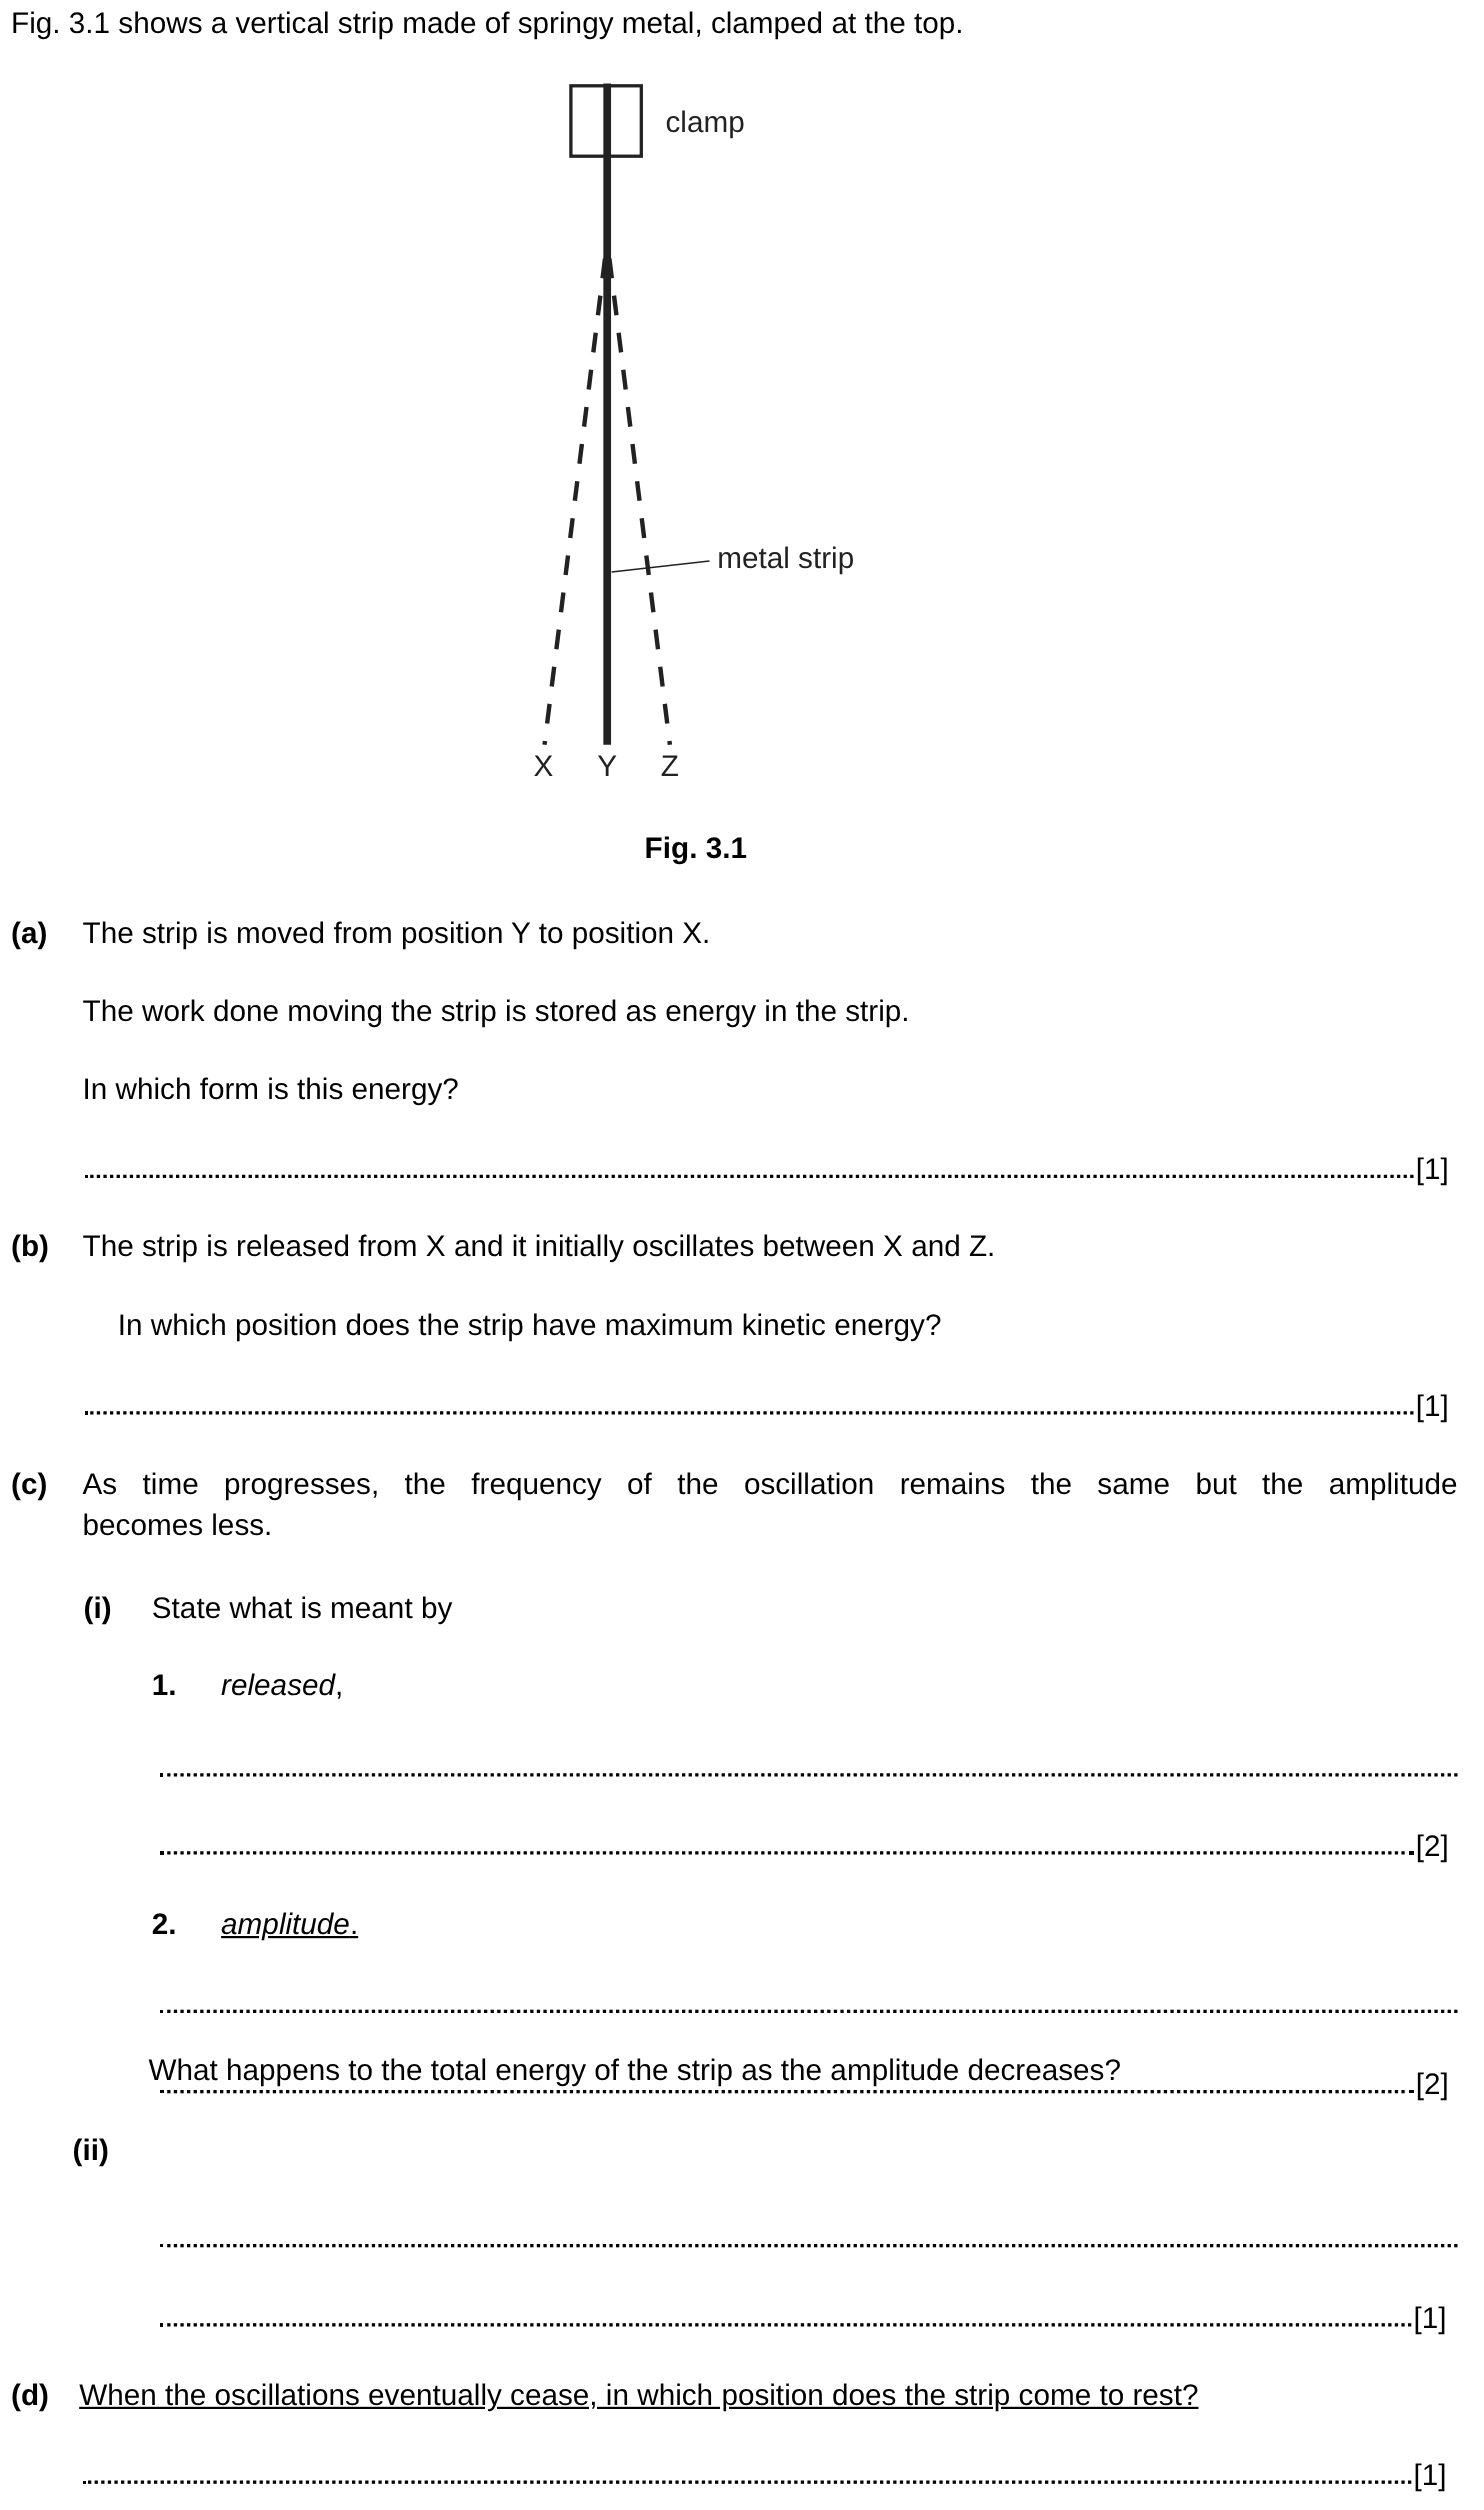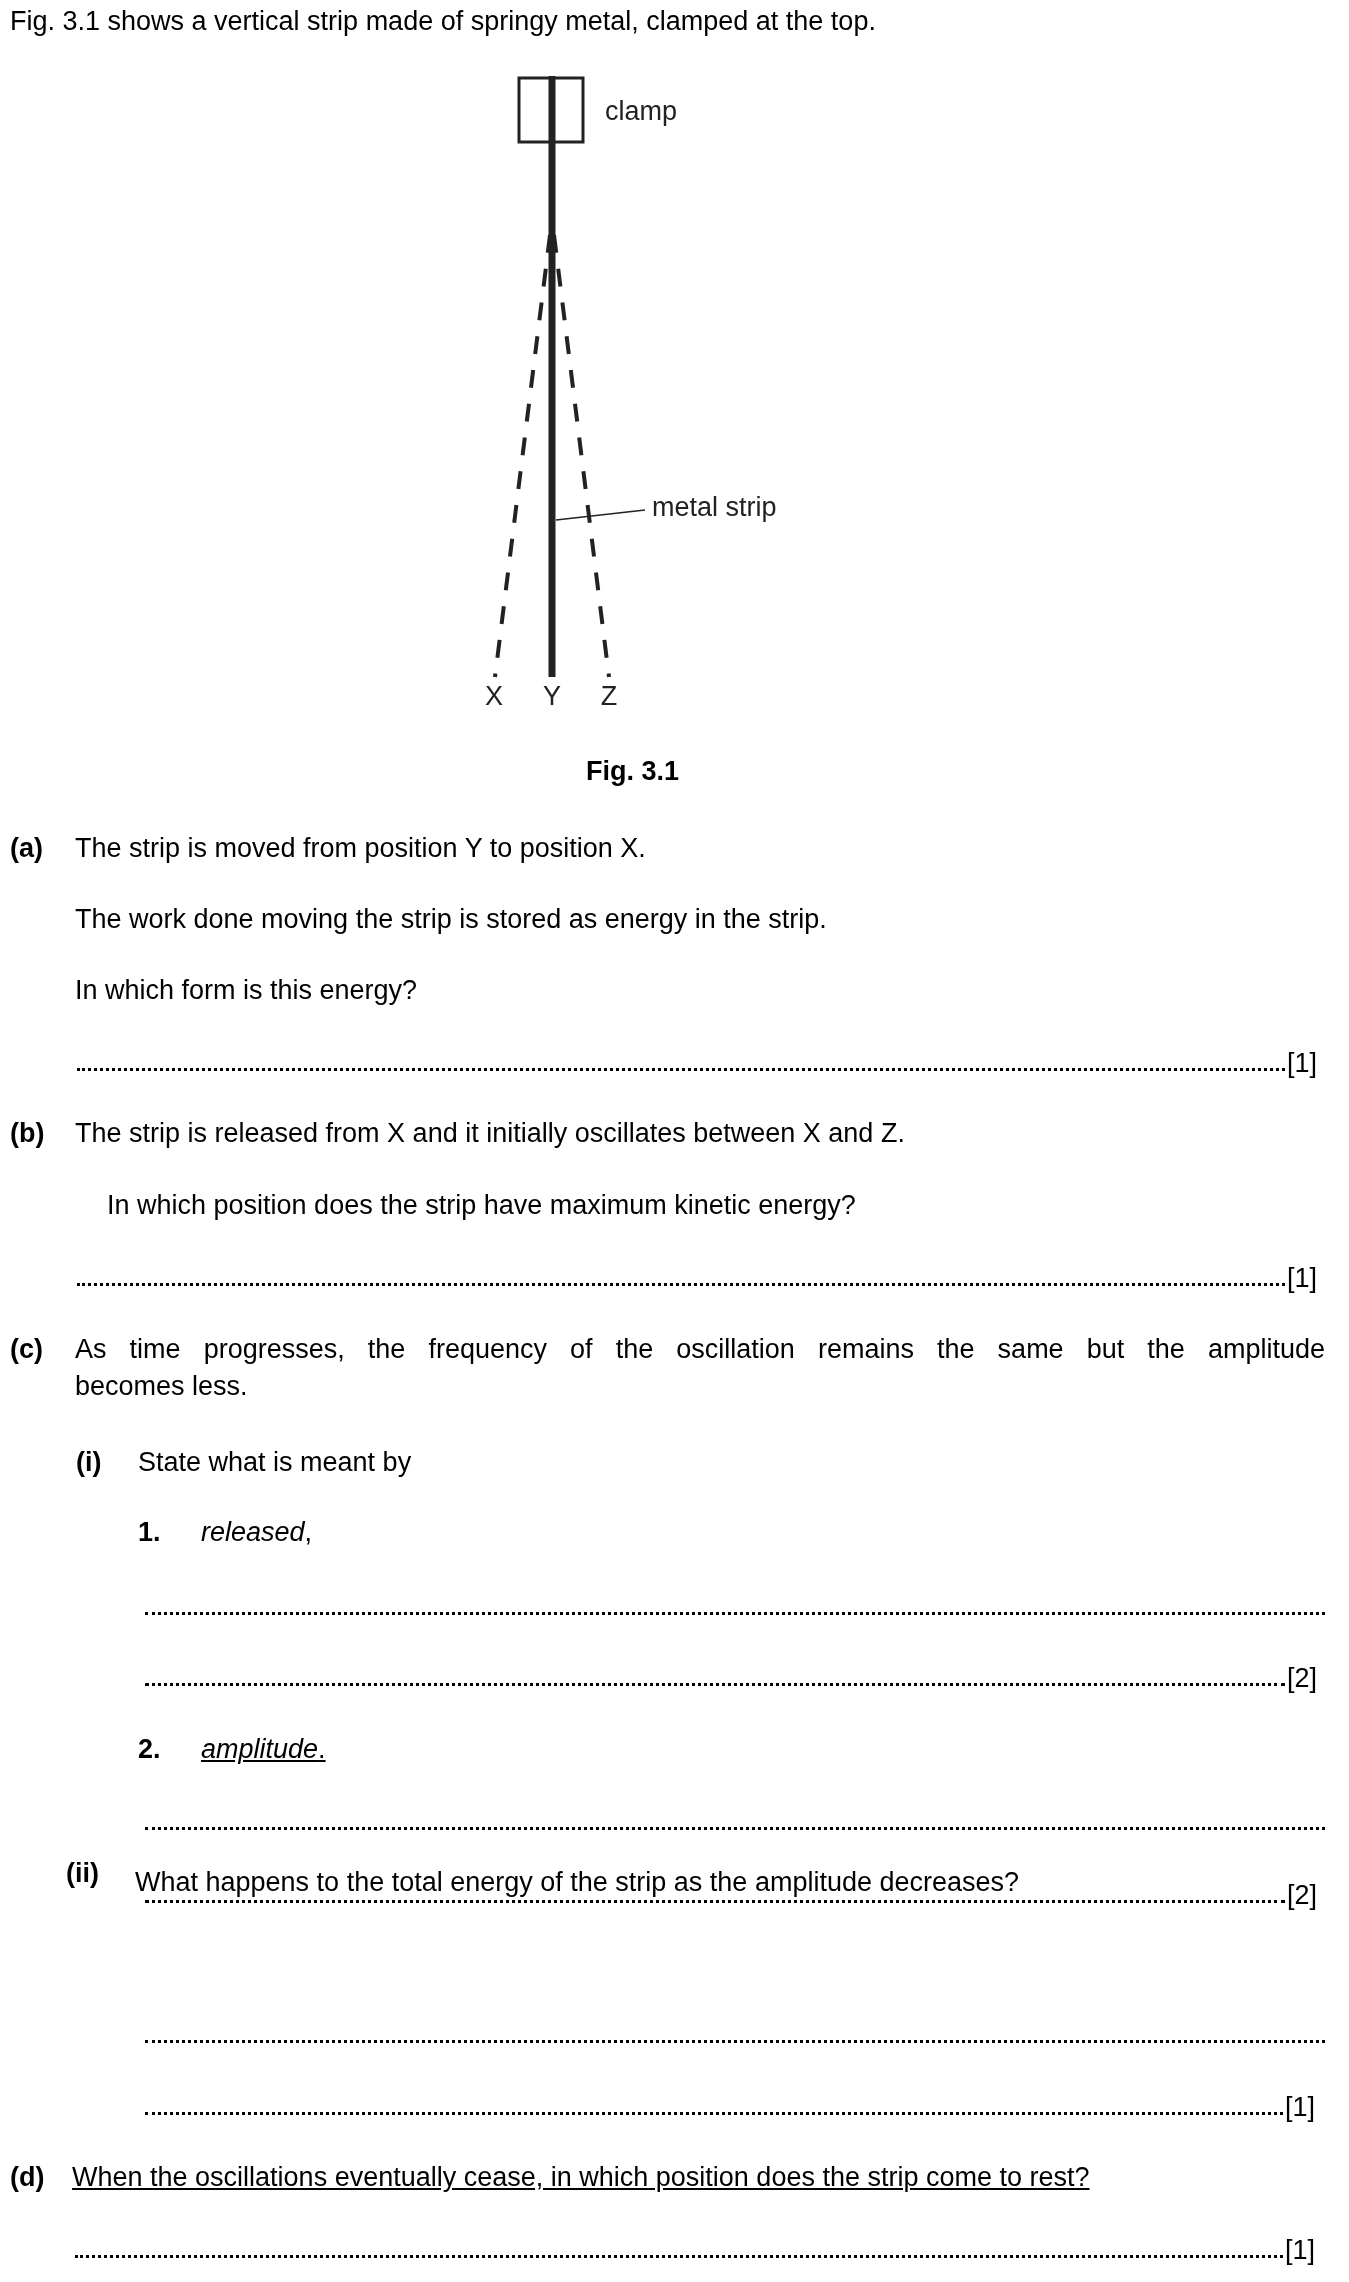--- a/index.html
+++ b/index.html
@@ -57,21 +57,21 @@
 <div class="dots" style="left:145px; width:1180px; top:1612px;"></div>
 <div class="dots" style="left:145px; width:1140px; top:1683px;"></div>
 <div class="mark" style="left:1287px; top:1665px;">[2]</div>
 
 <div class="t b" style="left:138px; top:1736px;">2.</div>
 <div class="t" style="left:201px; top:1736px;text-decoration:underline;"><span class="i">amplitude</span><span>.</span></div>
 <div class="dots" style="left:145px; width:1180px; top:1827px;"></div>
 <div class="dots" style="left:145px; width:1140px; top:1900px;"></div>
 <div class="mark" style="left:1287px; top:1882px;">[2]</div>
 
-<div class="t b" style="left:66px; top:1860px;">(ii)</div>
+<div class="t b" style="left:66px; top:1942px;">(ii)</div>
 <div class="t" style="left:135px; top:1869px;">What happens to the total energy of the strip as the amplitude decreases?</div>
 <div class="dots" style="left:145px; width:1180px; top:2040px;"></div>
 <div class="dots" style="left:145px; width:1138px; top:2112px;"></div>
 <div class="mark" style="left:1285px; top:2094px;">[1]</div>
 
 <div class="t b" style="left:10px; top:2164px;">(d)</div>
 <div class="t" style="left:72px; top:2164px;text-decoration:underline;">When the oscillations eventually cease, in which position does the strip come to rest?</div>
 <div class="dots" style="left:75px; width:1208px; top:2255px;"></div>
 <div class="mark" style="left:1285px; top:2237px;">[1]</div>
 

